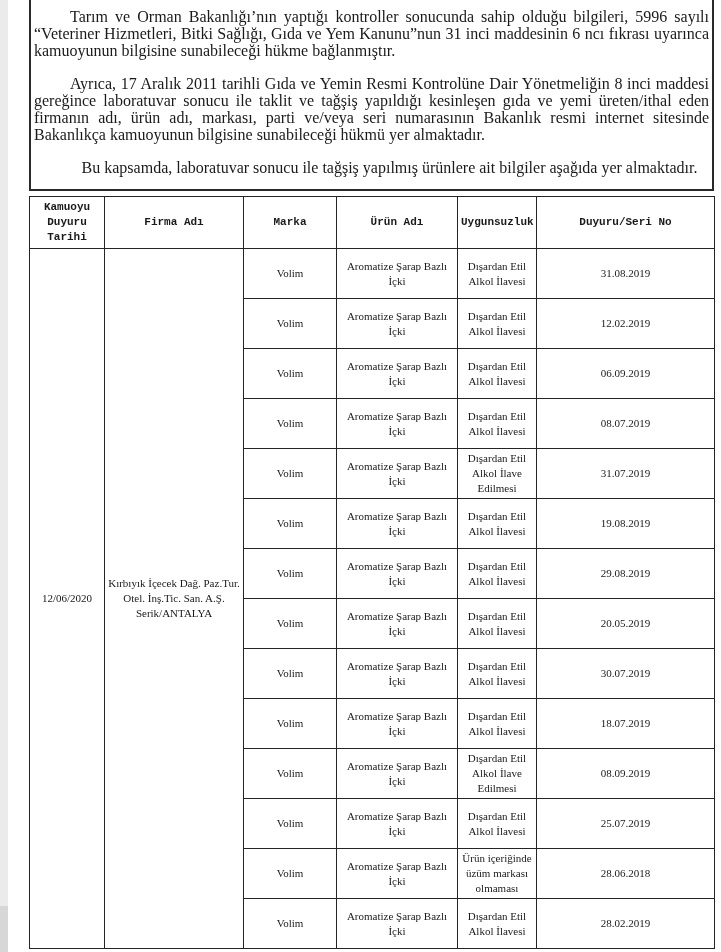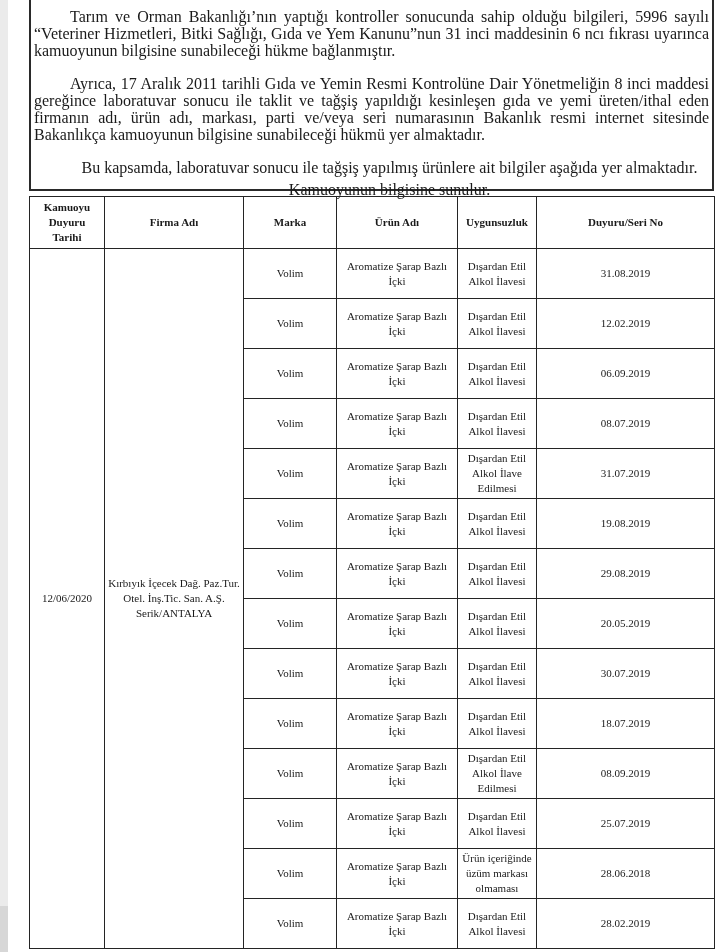--- a/index.html
+++ b/index.html
@@ -69,42 +69,41 @@
   .data-table th, .data-table td {
     border: 1.6px solid #242424;
     text-align: center;
     vertical-align: middle;
     padding: 2px 3px;
     line-height: 1.35;
     overflow: hidden;
   }
   .data-table thead tr { height: 52px; }
   .data-table tbody tr { height: 50px; }
-  .data-table th { font-weight: bold; font-size: 11px; }
+  .data-table th { font-weight: bold; font-size: 11px; font-family: Liberation Mono, monospace; }
   .col-date-w   { width: 75px; }
   .col-firm-w   { width: 139px; }
   .col-brand-w  { width: 93px; }
   .col-prod-w   { width: 121px; }
   .col-noncf-w  { width: 79px; }
   .col-batch-w  { width: 178px; }
 </style>
 </head>
 <body>
 
 <div class="page">
 
   <div class="scan-strip">
     <div class="dark-patch"></div>
   </div>
 
   <div class="text-frame">
     <p class="para">Tarım ve Orman Bakanlığı’nın yaptığı kontroller sonucunda sahip olduğu bilgileri, 5996 sayılı “Veteriner Hizmetleri, Bitki Sağlığı, Gıda ve Yem Kanunu”nun 31 inci maddesinin 6 ncı fıkrası uyarınca kamuoyunun bilgisine sunabileceği hükme bağlanmıştır.</p>
     <p class="para">Ayrıca, 17 Aralık 2011 tarihli Gıda ve Yemin Resmi Kontrolüne Dair Yönetmeliğin 8 inci maddesi gereğince laboratuvar sonucu ile taklit ve tağşiş yapıldığı kesinleşen gıda ve yemi üreten/ithal eden firmanın adı, ürün adı, markası, parti ve/veya seri numarasının Bakanlık resmi internet sitesinde Bakanlıkça kamuoyunun bilgisine sunabileceği hükmü yer almaktadır.</p>
     <p class="para single">Bu kapsamda, laboratuvar sonucu ile tağşiş yapılmış ürünlere ait bilgiler aşağıda yer almaktadır.</p>
-    <p class="para single">Kamuoyunun bilgisine sunulur.</p>
   </div>
 
   <table class="data-table">
     <colgroup>
       <col class="col-date-w">
         <col class="col-firm-w">
         <col class="col-brand-w">
       <col class="col-prod-w">
         <col class="col-noncf-w">
         <col class="col-batch-w">

